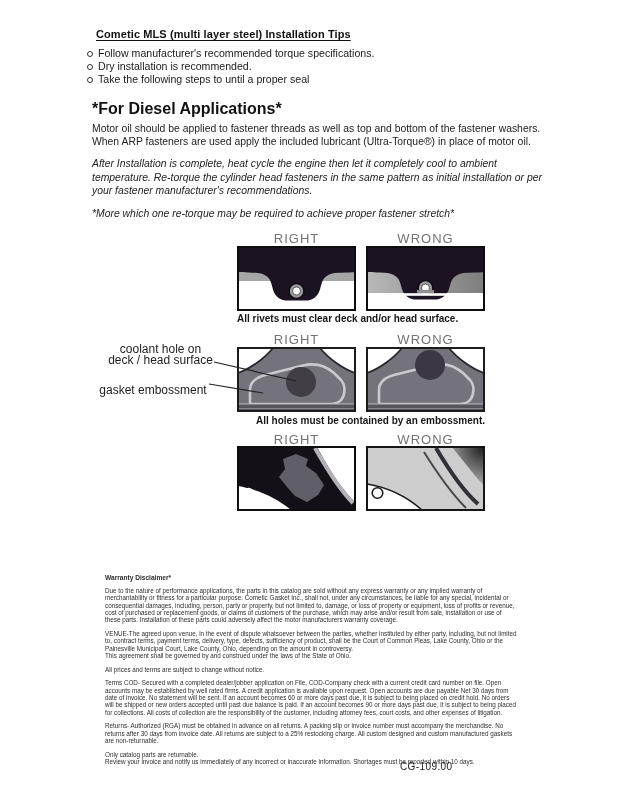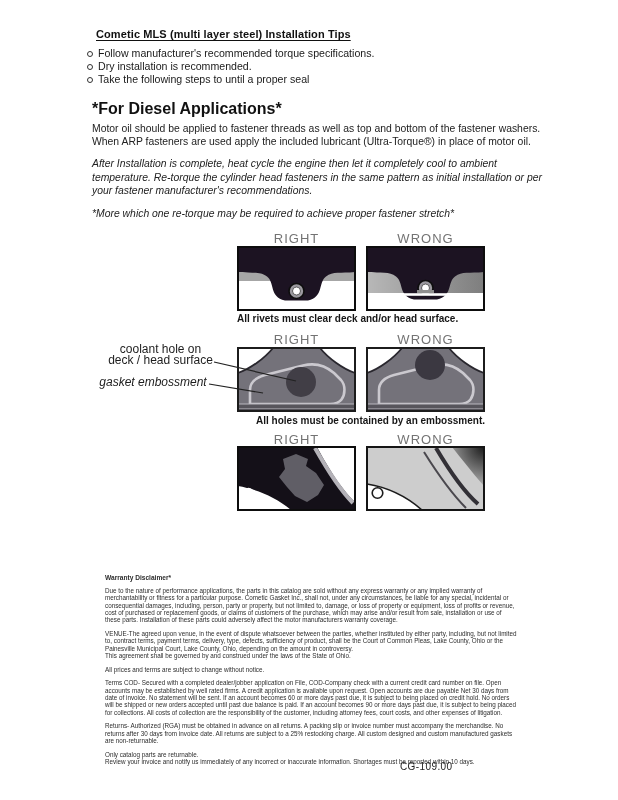--- a/index.html
+++ b/index.html
@@ -83,21 +83,21 @@
       <rect x="1" y="1" width="117" height="63" fill="none" stroke="#0d0d0d" stroke-width="2"></rect>
     </svg>
   </div>
   <div class="caption" style="left:237px;top:88px;width:300px;">All rivets must clear deck and/or head surface.</div>
 
   <div class="rw-label" style="left:237px;top:107px;">RIGHT</div>
   <div class="rw-label" style="left:366px;top:107px;">WRONG</div>
 
   <div class="callout" style="left:108px;top:119px;width:105px;">coolant hole on
 deck / head surface</div>
-  <div class="callout" style="left:98px;top:152px;width:110px;font-style:italic;">gasket embossment</div>
+  <div class="callout" style="left:98px;top:160px;width:110px;">gasket embossment</div>
 
   <div class="fig" style="left:237px;top:122px;">
     <svg width="119" height="65" viewBox="0 0 119 65">
       <rect x="0" y="0" width="119" height="65" fill="#74727a"></rect>
       <path d="M1,1 L36,1 C28,11 13,22 1,26 Z" fill="#ffffff" stroke="#29272e" stroke-width="1.8"></path>
       <path d="M118,1 L83,1 C91,11 106,22 118,26 Z" fill="#ffffff" stroke="#29272e" stroke-width="1.8"></path>
       <path d="M13,57 L13,43 C13,35 19,30.5 28,28 L66,18.5 C78,15.5 89,19 97,26 L104,33 C108.5,38 108.5,47 104.5,52.5 C102,55.8 98,57 93,57 Z" fill="none" stroke="#cbc9cf" stroke-width="2.6" stroke-linejoin="round"></path>
       <circle cx="64" cy="35" r="15" fill="#413e46"></circle>
       <rect x="1" y="57" width="117" height="7" fill="#57555c"></rect>
       <line x1="1" y1="57" x2="118" y2="57" stroke="#b9b7be" stroke-width="1"></line>

